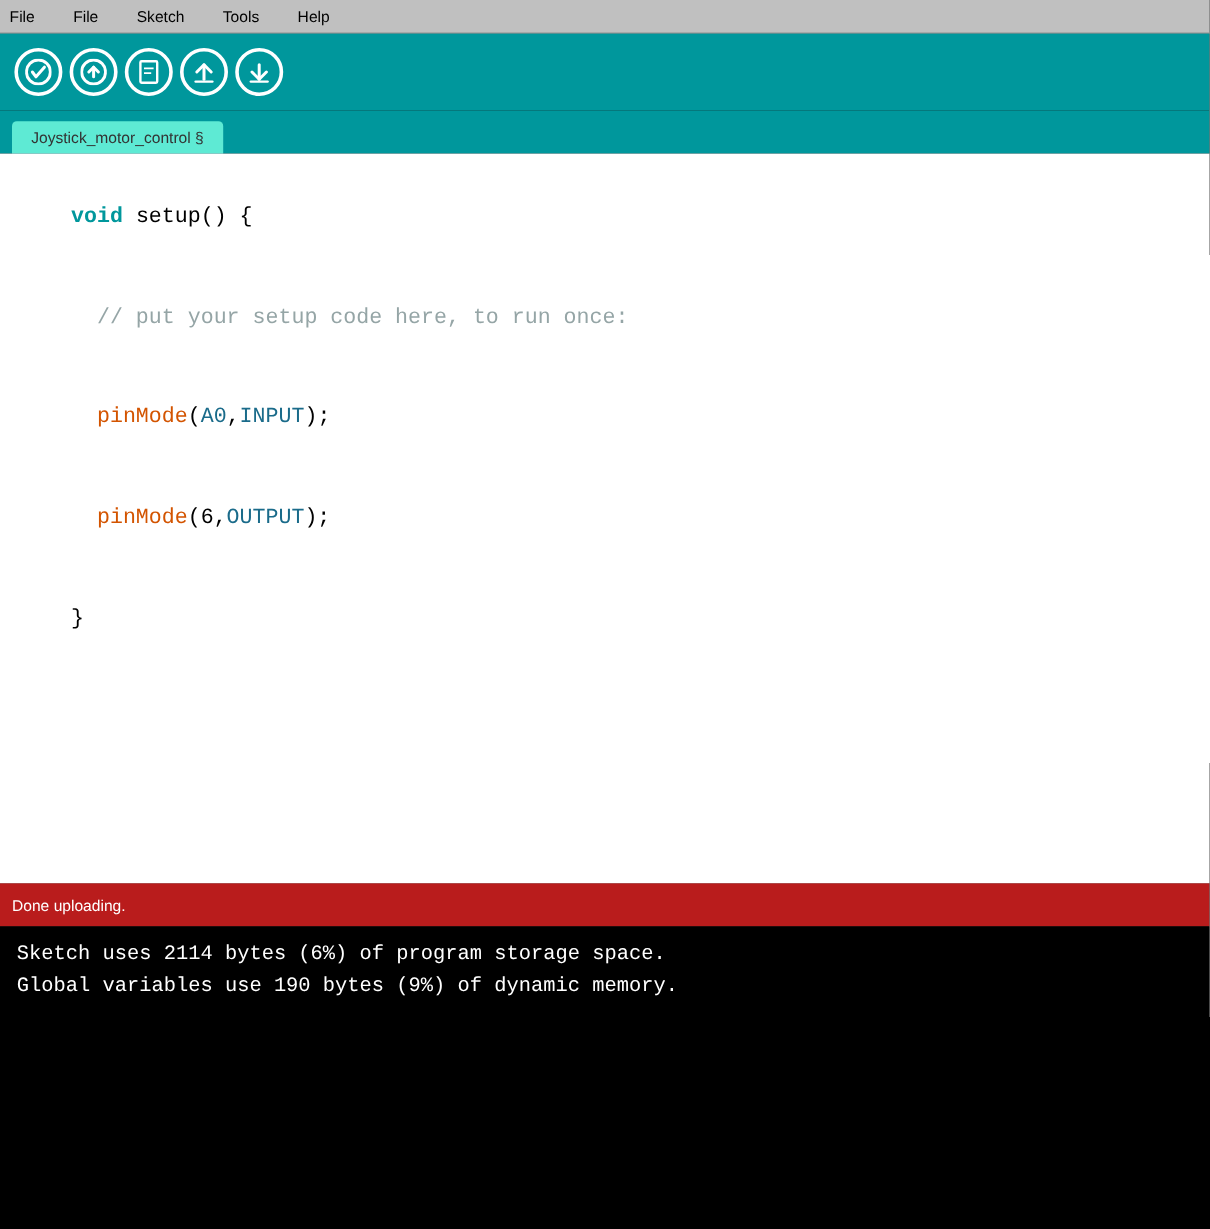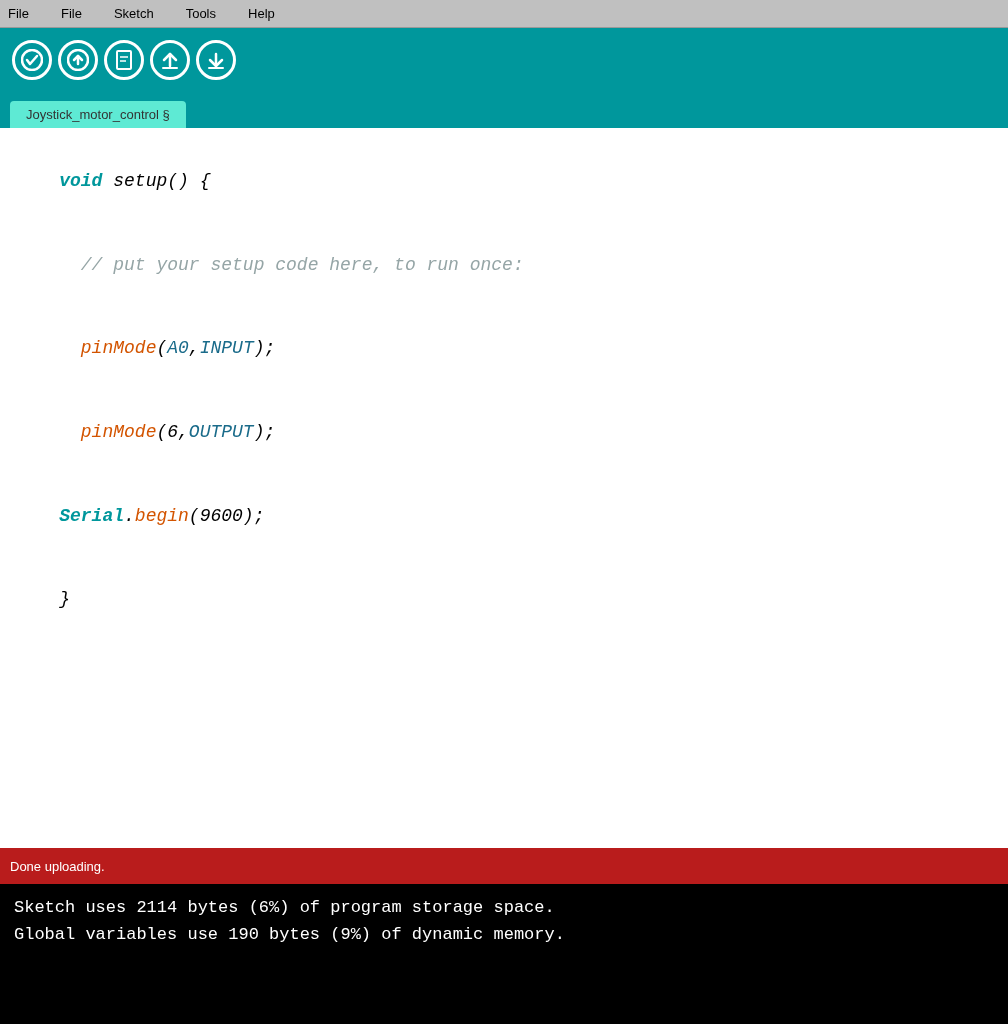--- a/index.html
+++ b/index.html
@@ -69,25 +69,24 @@
       font-family: Arial, sans-serif;
       border-top-left-radius: 4px;
       border-top-right-radius: 4px;
       cursor: pointer;
       color: #333;
     }
 
     
     #editor {
       background: #fff;
-      height: 720px;
+      height: 608px;
       padding: 12px 16px;
       overflow: hidden;
       position: relative;
-      font-style: italic;
     }
     .code-line {
       font-size: 18px;
       line-height: 1.55;
       white-space: pre;
       font-family: 'Courier New', Courier, monospace;
     }
 
     
     .c-void { color: #00979c; font-weight: bold; }
@@ -226,23 +225,20 @@
 
   <div class="code-line">
     <span class="c-func">  pinMode</span><span class="c-normal">(</span><span class="c-param">A0</span><span class="c-normal">,</span><span class="c-param">INPUT</span><span class="c-normal">);</span>
   </div>
 
   <div class="code-line">
     <span class="c-func">  pinMode</span><span class="c-normal">(6,</span><span class="c-param">OUTPUT</span><span class="c-normal">);</span>
   </div>
 
 
-  <div class="code-line">
-    <span class="c-serial">Serial</span><span class="c-normal">.</span><span class="c-begin">begin</span><span class="c-normal">(9600);</span>
-  </div>
 
   <div class="code-line">
     <span class="c-normal">}</span>
   </div>
 
 </div>
 
 <div id="statusbar">
   <span>Done uploading.</span>
 </div>

